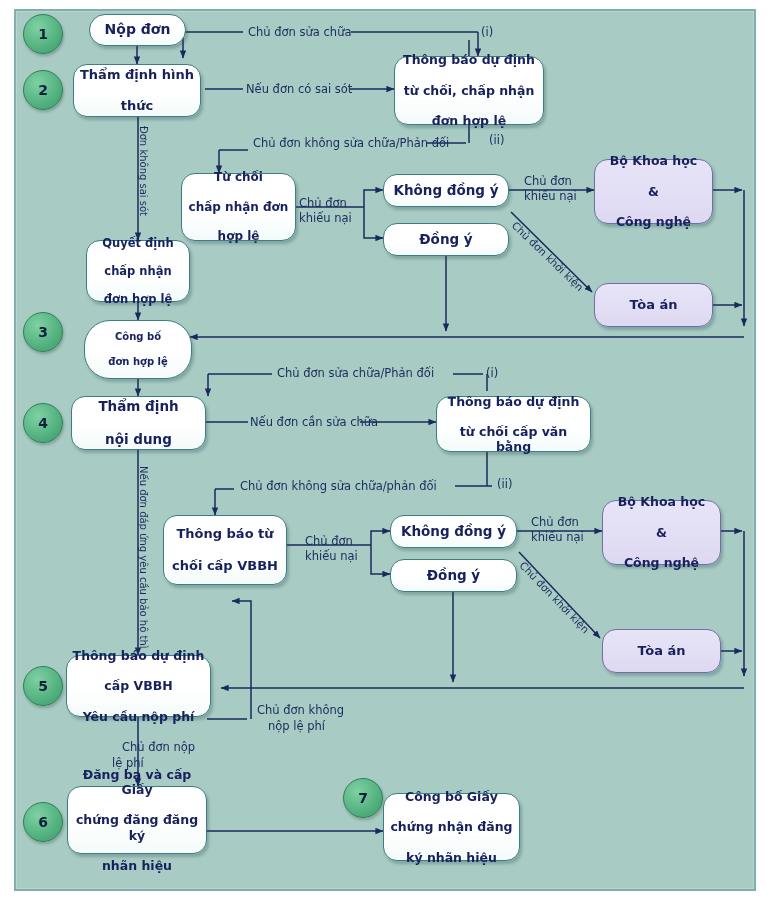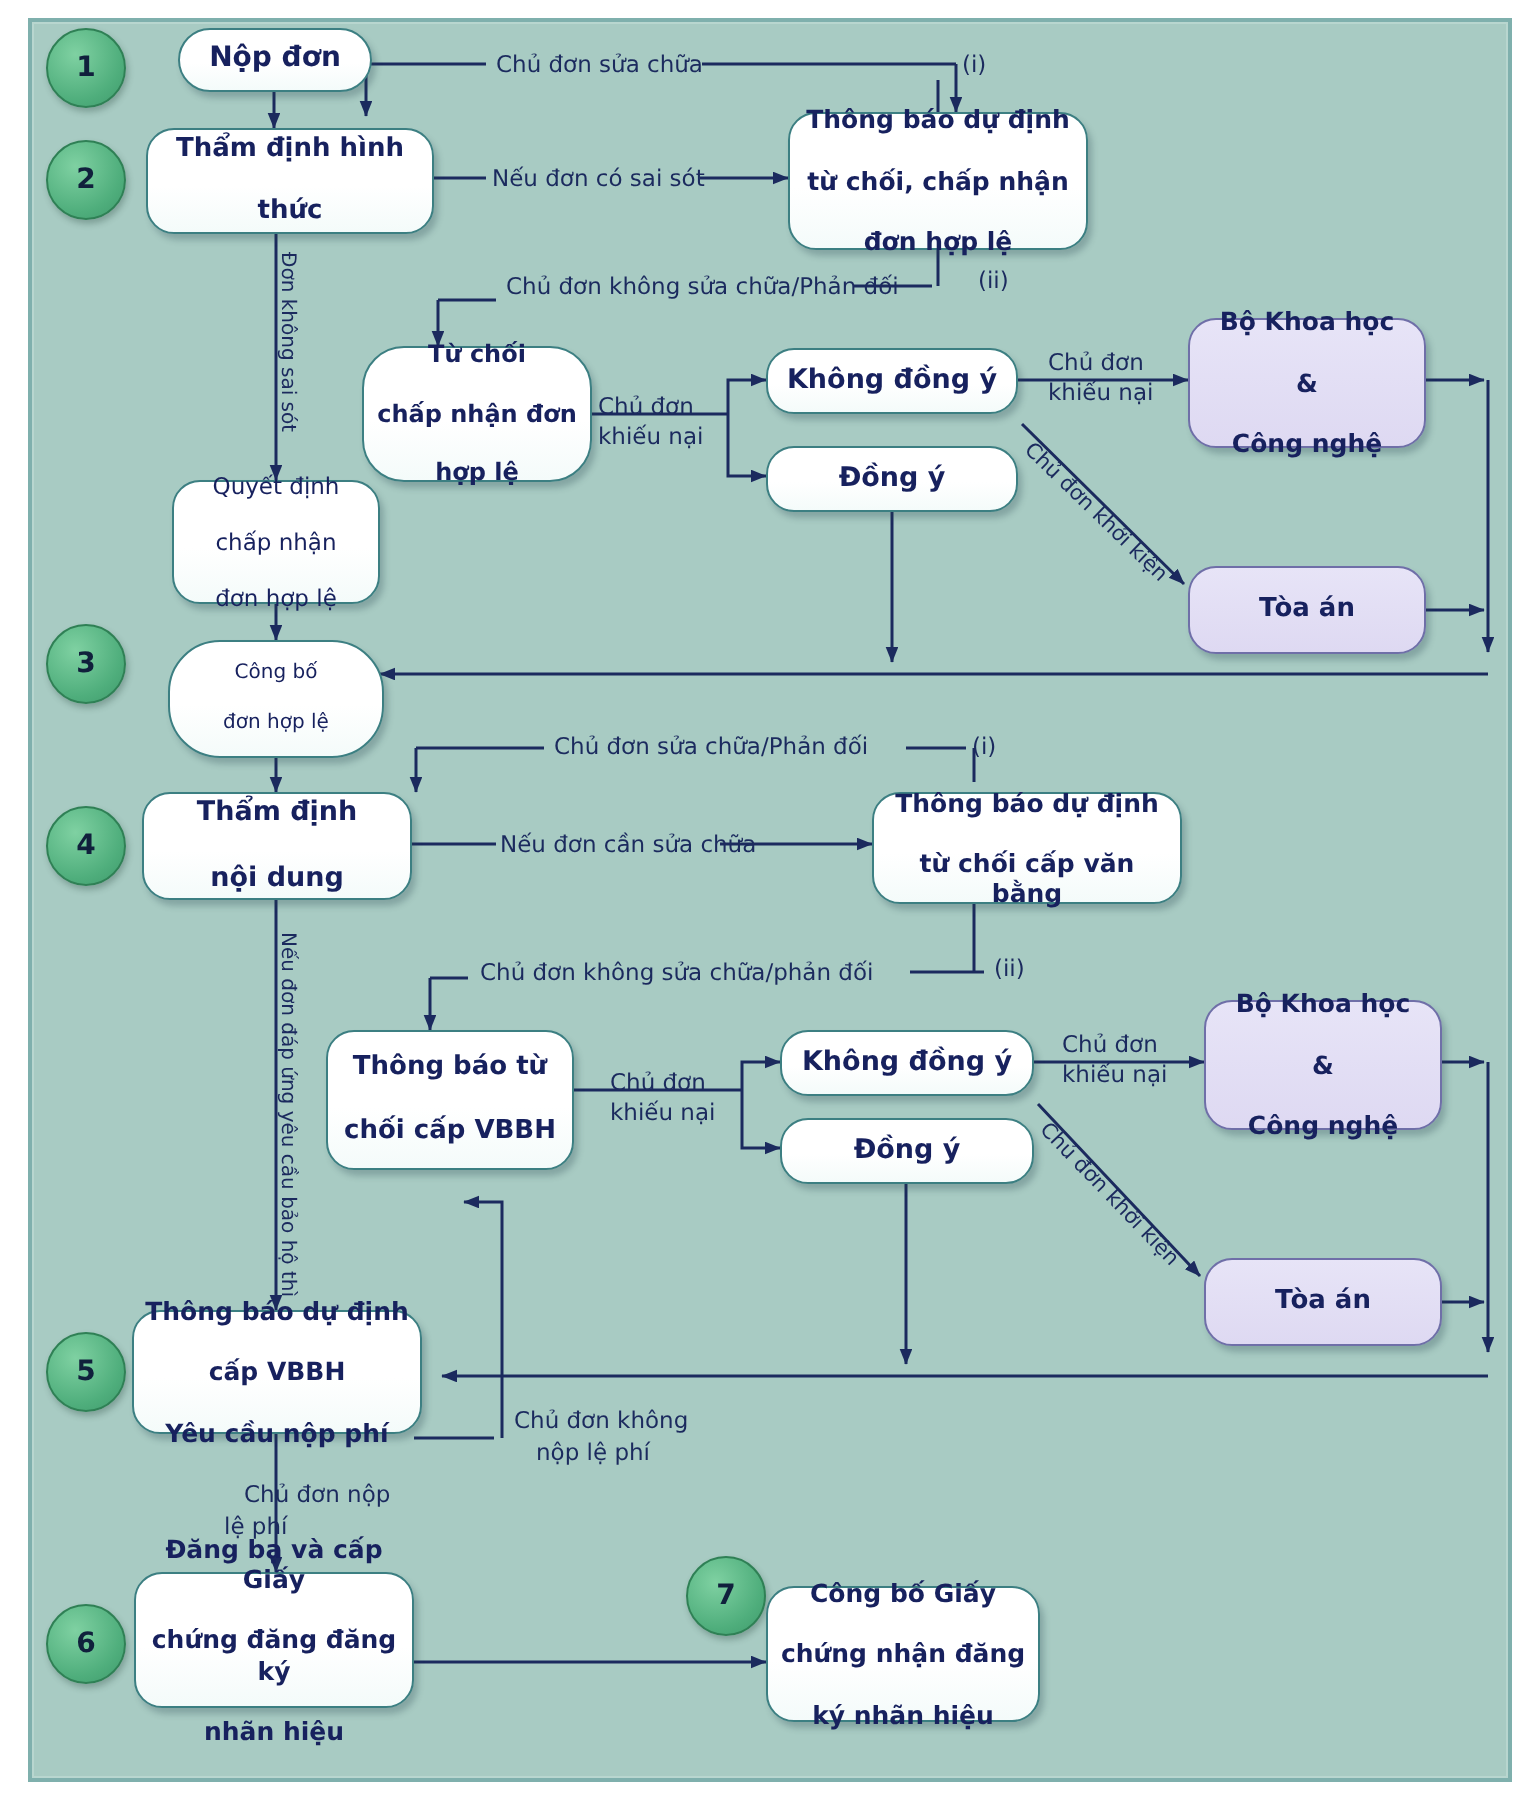--- a/index.html
+++ b/index.html
@@ -34,21 +34,21 @@
     line-height:1.22;
   }
   .node span{display:block;width:100%;}
   .node.bold{font-weight:bold;}
   .node.gov{
     background:linear-gradient(180deg,#e7e4f7 0%,#ded9f2 100%);
     border:1.6px solid #6f6fa8;
     font-weight:bold;
   }
   .node.pill{border-radius:26px;}
-  .node.plain{font-weight:normal;}
+  .node.plain{font-weight:bold;}
 
   
   .step{
     position:absolute;width:38px;height:38px;border-radius:50%;
     background:radial-gradient(circle at 36% 32%,#7fd1a2 0%,#4fae7c 65%,#3f9a6c 100%);
     border:1.5px solid #2f8055;
     color:#10203c;font-weight:bold;font-size:14px;
     display:flex;align-items:center;justify-content:center;
     box-shadow:1px 2px 3px rgba(30,60,50,.3);
   }
@@ -164,36 +164,36 @@
   <div class="step" style="left:23px;top:312px;">3</div>
   <div class="step" style="left:23px;top:403px;">4</div>
   <div class="step" style="left:23px;top:666px;">5</div>
   <div class="step" style="left:23px;top:802px;">6</div>
   <div class="step" style="left:343px;top:778px;">7</div>
 
   <div class="node pill bold" style="left:89px;top:14px;width:97px;height:32px;font-size:14px;">
     <span>Nộp đơn</span>
   </div>
 
-  <div class="node bold" style="left:73px;top:64px;width:144px;height:53px;font-size:13px;">
+  <div class="node bold" style="left:73px;top:64px;width:128px;height:53px;font-size:13px;">
     <span>
       <span>Thẩm định hình</span><br>
       <span>thức</span>
     </span>
   </div>
 
   <div class="node bold" style="left:394px;top:56px;width:150px;height:69px;font-size:12.5px;">
     <span>
       <span>Thông báo dự định</span><br>
       <span>từ chối, chấp nhận</span><br>
       <span>đơn hợp lệ</span>
     </span>
   </div>
 
-  <div class="node bold" style="left:181px;top:173px;width:115px;height:68px;font-size:12px;border-radius:21px;">
+  <div class="node bold" style="left:181px;top:173px;width:115px;height:68px;font-size:12px;">
     <span>
       <span>Từ chối</span><br>
       <span>chấp nhận đơn</span><br>
       <span>hợp lệ</span>
     </span>
   </div>
 
   <div class="node bold" style="left:383px;top:174px;width:126px;height:33px;font-size:13.5px;">
     <span>Không đồng ý</span>
   </div>

